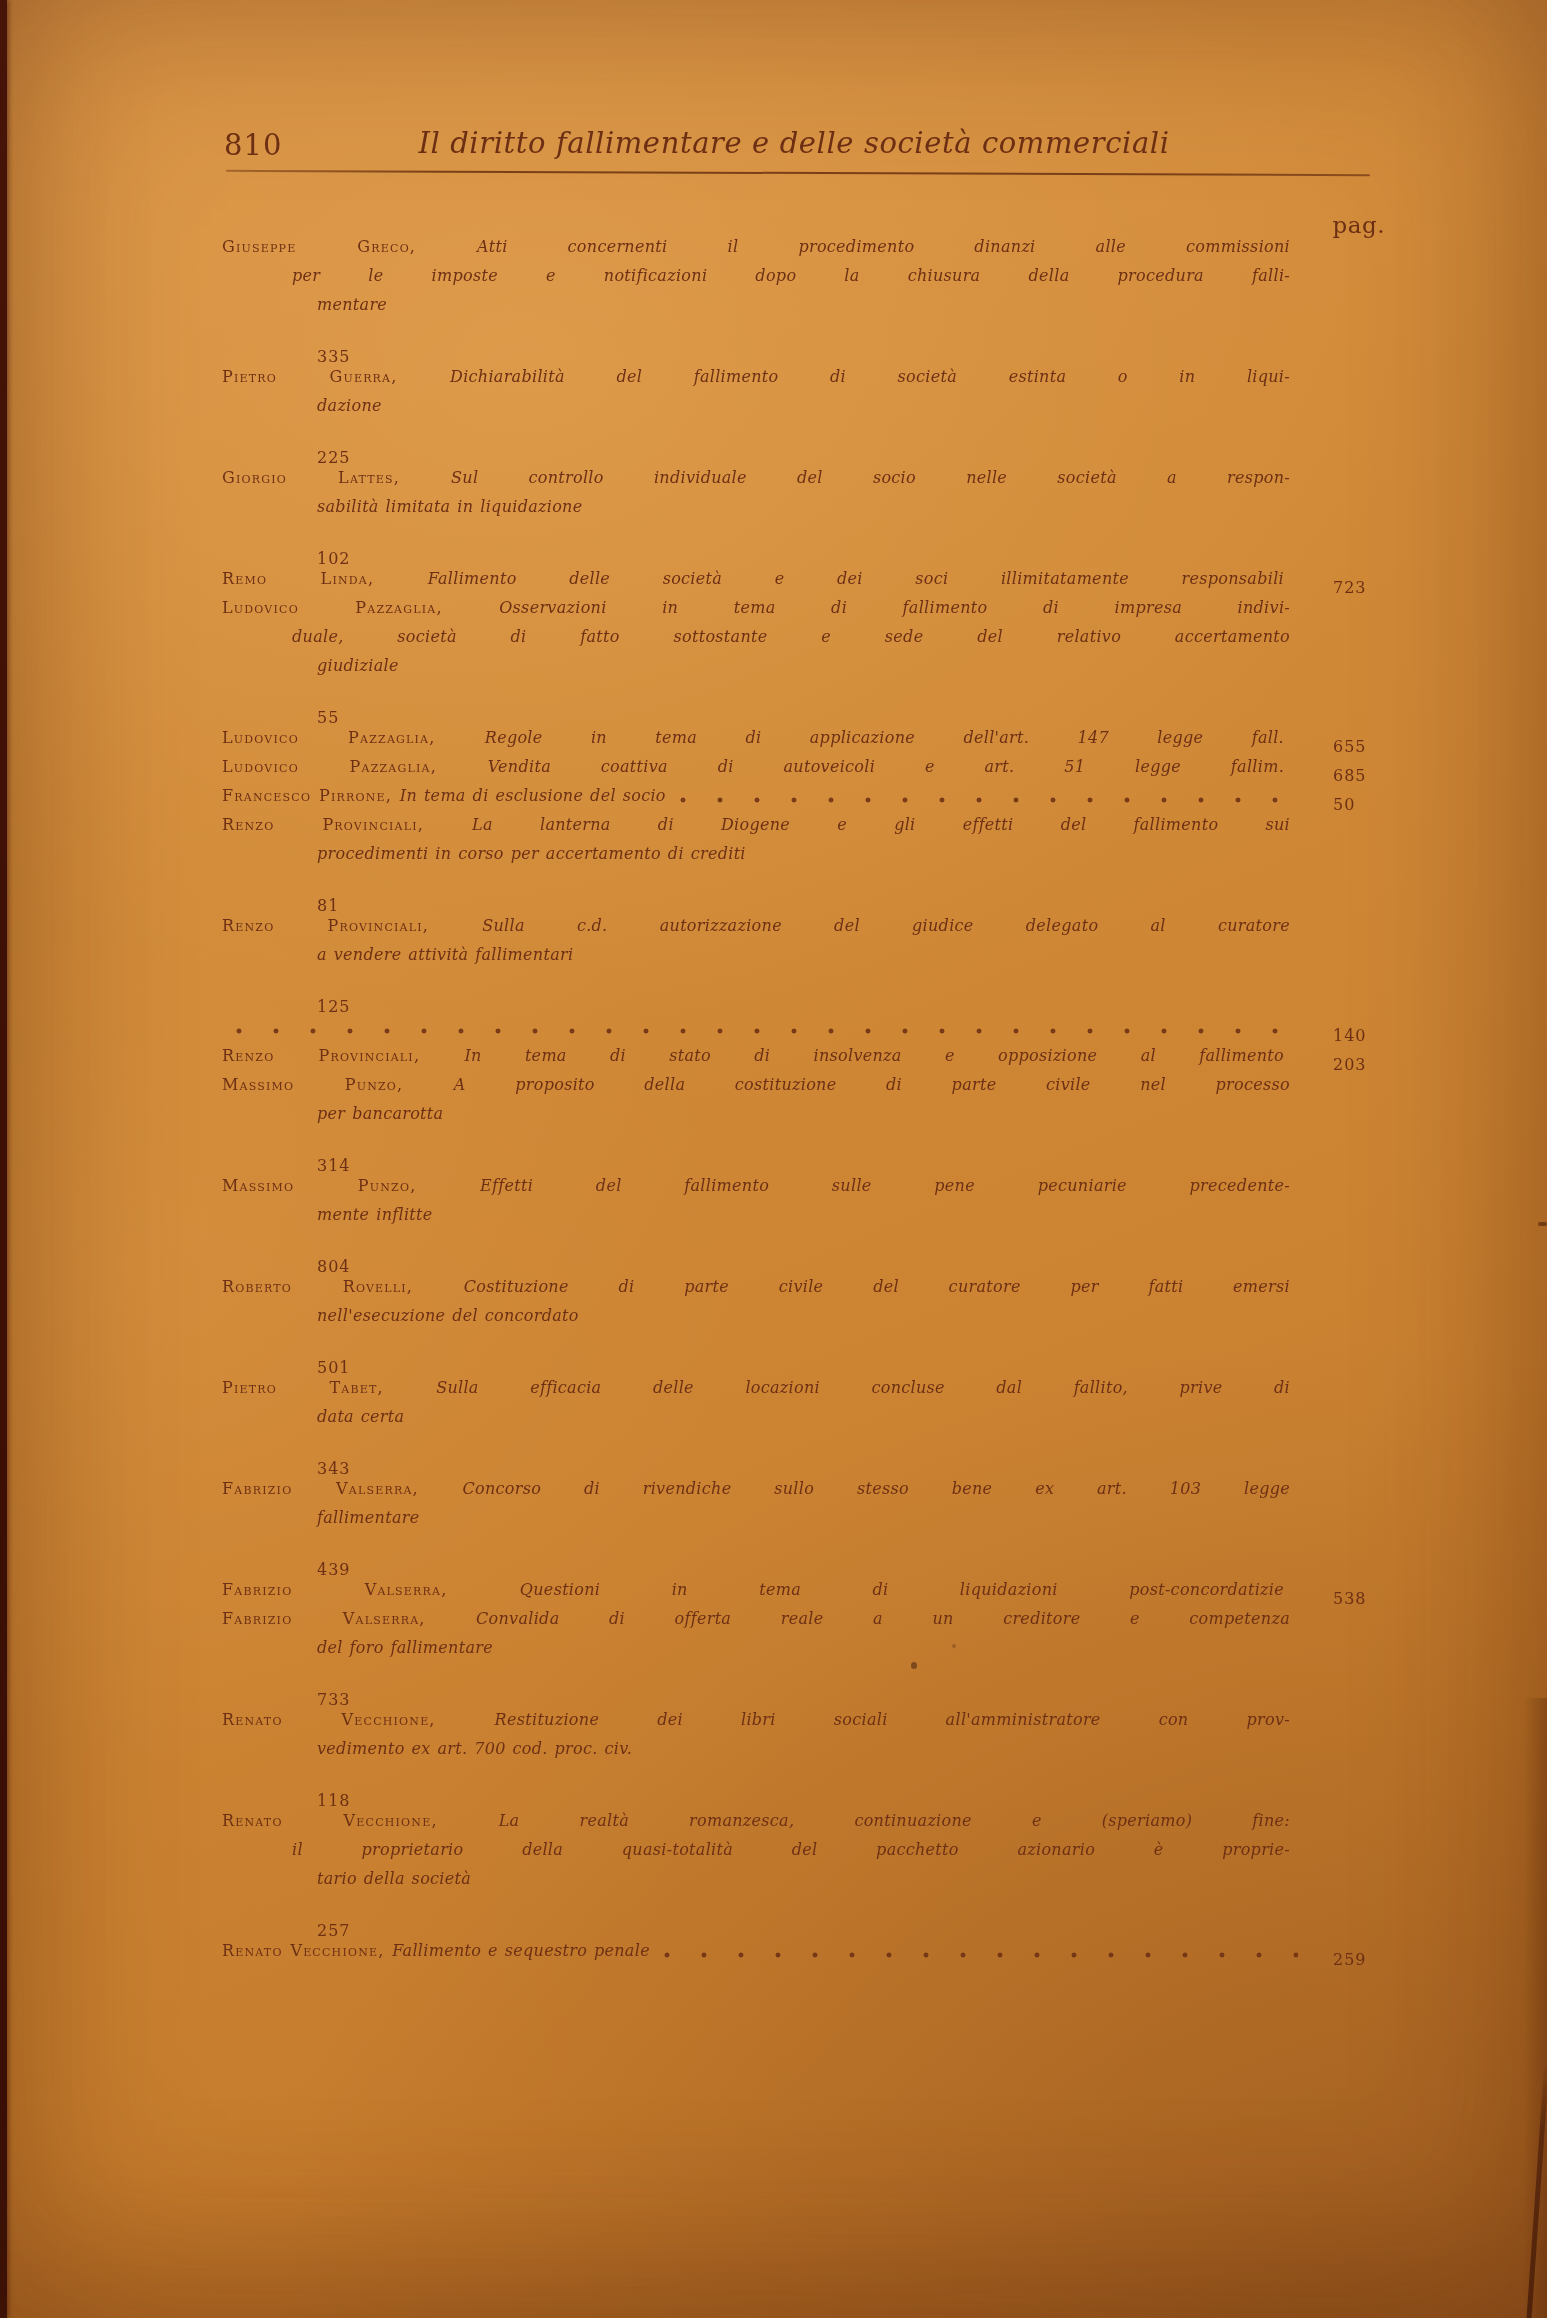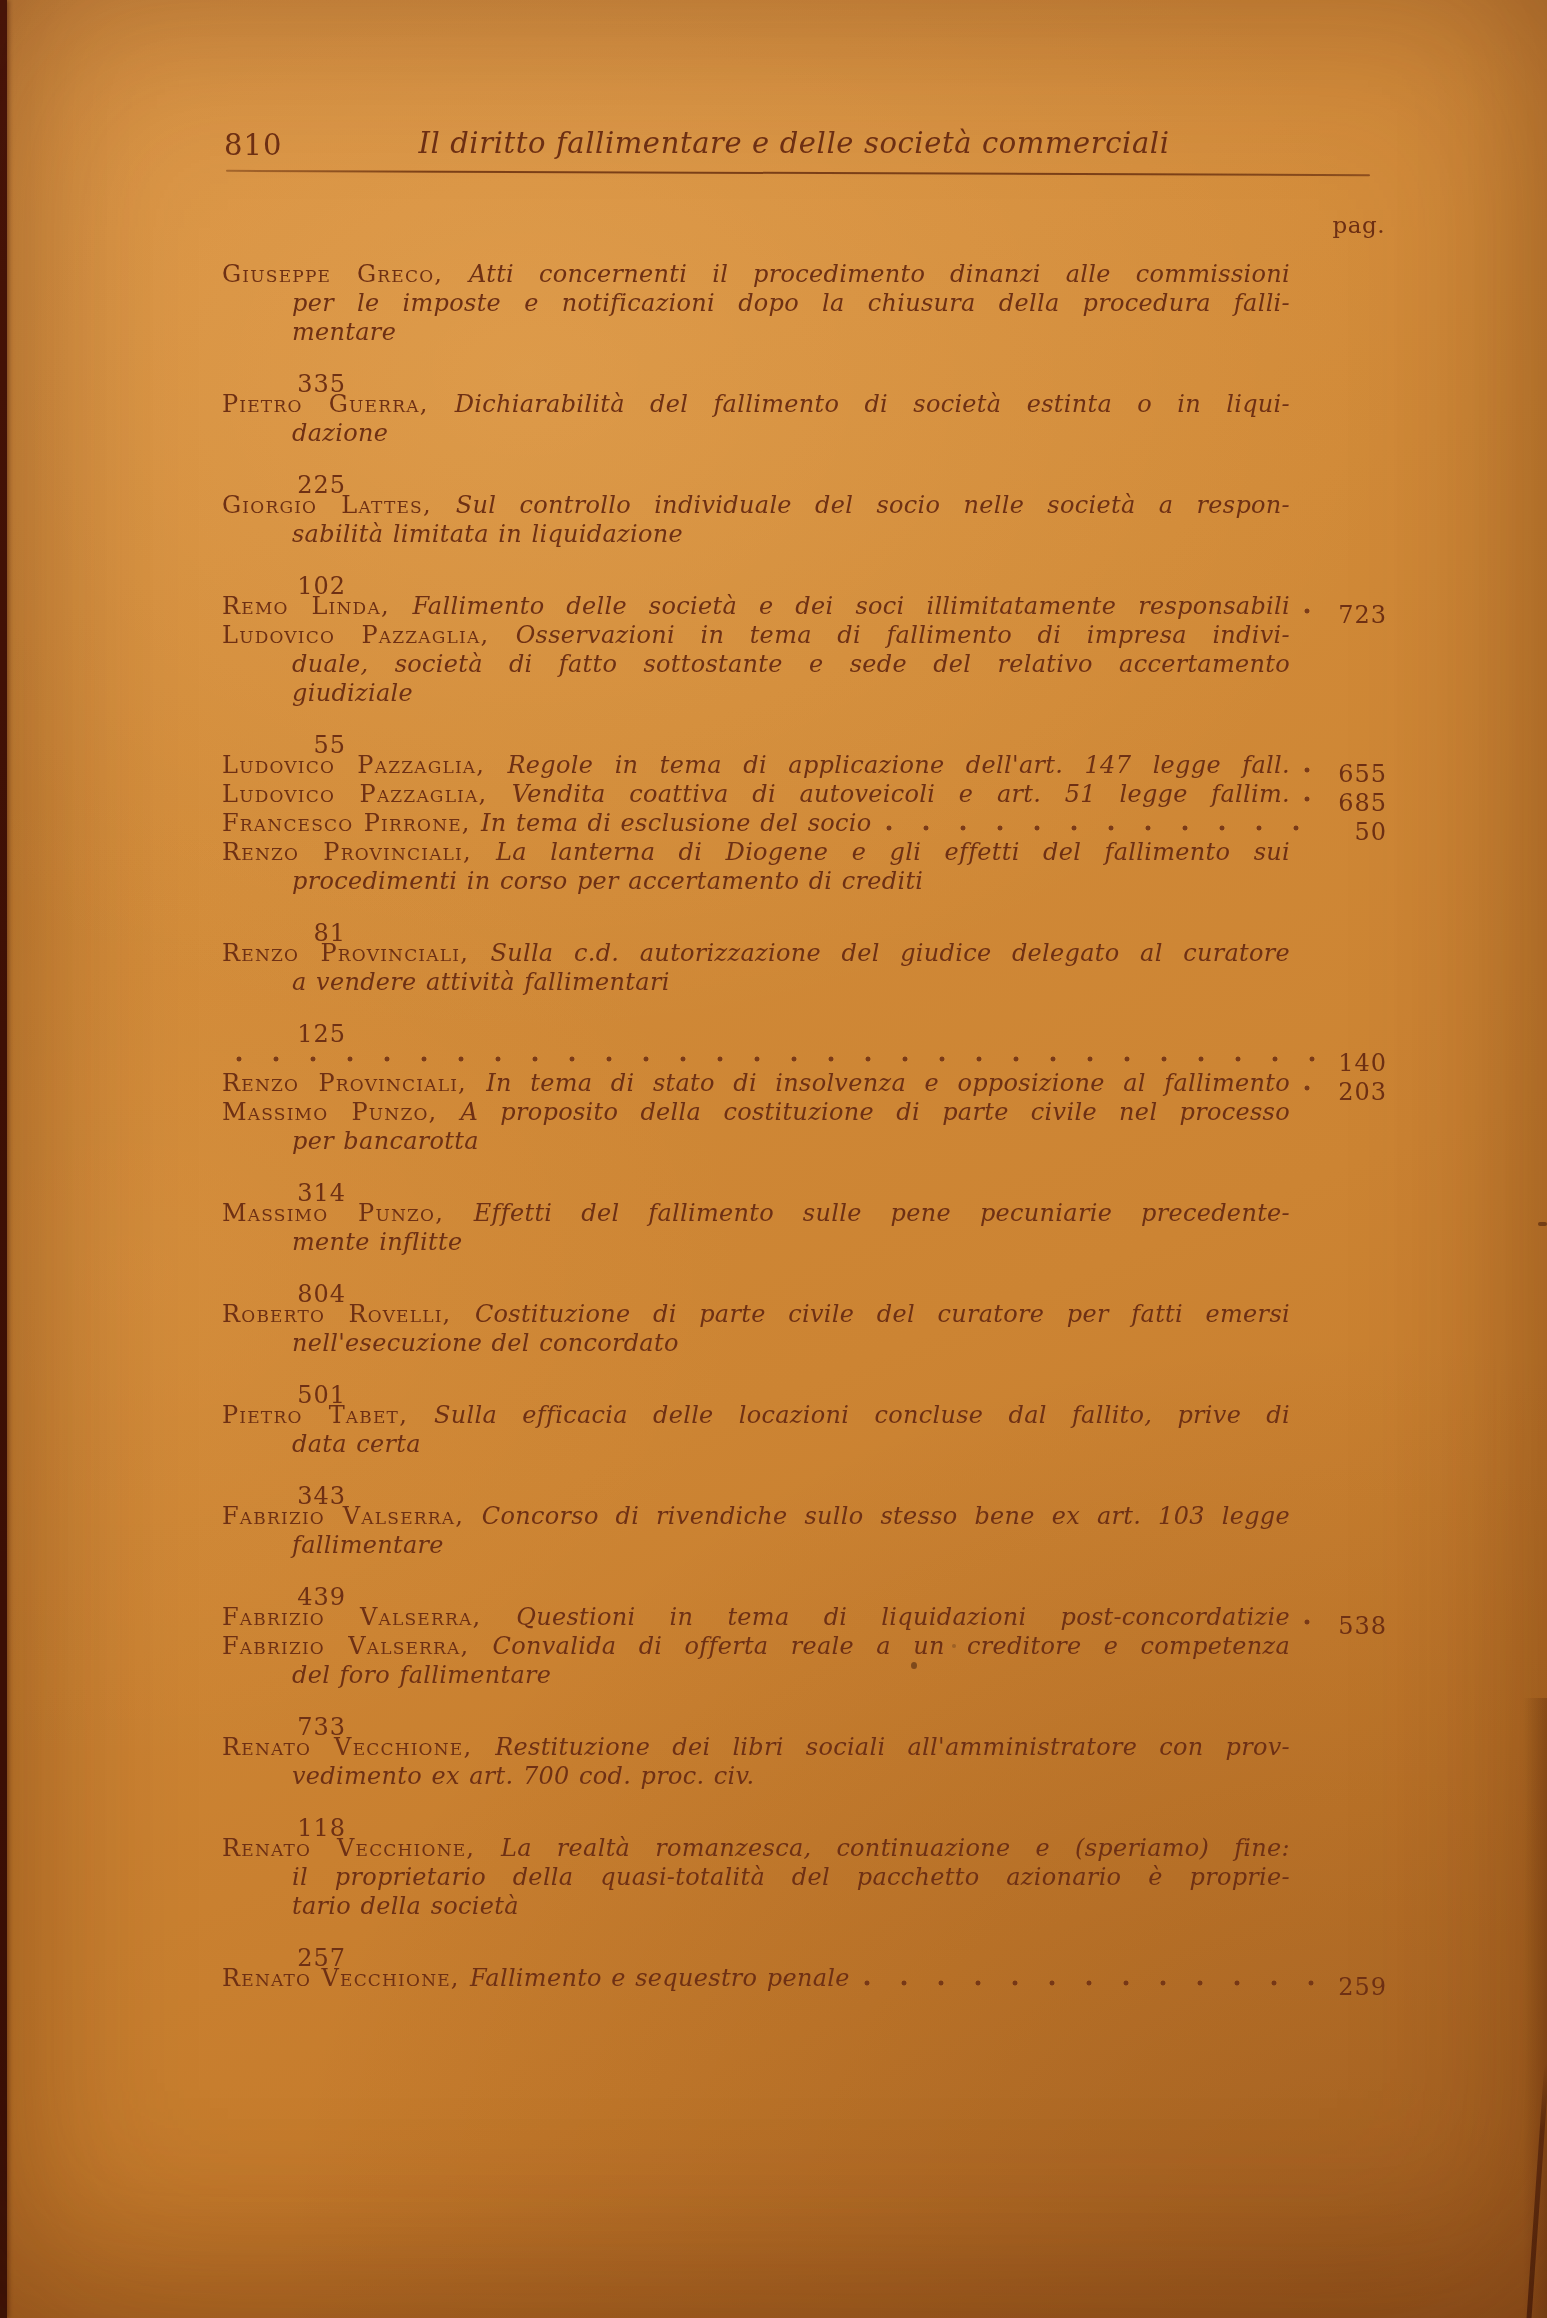--- a/index.html
+++ b/index.html
@@ -60,22 +60,22 @@
     background:linear-gradient(to right, rgba(124,64,24,0.55), #7c4018 18%, #7c4018 82%, rgba(124,64,24,0.8));
     transform:rotate(0.22deg); border-radius:2px;
   }
   .pag-label {
     position:absolute; left:222px; top:212px; width:1163px;
     text-align:right; font-size:23px; letter-spacing:0.5px;
   }
 
   
   .toc {
-    position:absolute; left:222px; top:260px; width:1165px;
-    font-size:24px; line-height:29px; letter-spacing:0.3px;
+    position:absolute; left:222px; top:232px; width:1165px;
+    font-size:16px; line-height:29px; letter-spacing:0.3px;
     word-spacing:1.5px;
   }
   .line { width:1068px; }
   .line.jfull { text-align:justify; text-align-last:justify; }
   .line.indent { margin-left:70px; width:998px; }
   .line.last { display:flex; align-items:baseline; width:1165px; }
   .line.last.indent { width:1095px;flex-direction:column; }
   .line.last .t { white-space:nowrap; }
   .line.last.full .t {
     display:inline-block; width:1068px; white-space:normal;
@@ -83,22 +83,22 @@
   }
   .author { font-style:normal; font-variant:small-caps; letter-spacing:1.2px;text-align:center; }
   .ttl { font-style:italic; }
   .leader {
     flex:1 1 auto; min-width:0; height:8px; align-self:flex-end;
     margin:0 10px 6px 14px;
     background-image:radial-gradient(circle 2.2px at 3px 50%, rgba(110,48,20,0.88) 2.1px, rgba(110,48,20,0) 2.8px);
     background-size:37px 8px; background-repeat:repeat-x; background-position:left center;
   }
   .pg {
-    flex:0 0 auto; min-width:54px; text-align:right;
-    font-style:normal; transform:translateY(9px); letter-spacing:1px;
+    flex:0 0 auto; min-width:54px; text-align:left;
+    font-style:normal; transform:translateY(9px); letter-spacing:1px;margin-left:25px;
   }
 </style>
 </head>
 <body>
 
 <div class="scan">
   <div class="content">
 
     <div class="header">
       <span class="folio">810</span>

